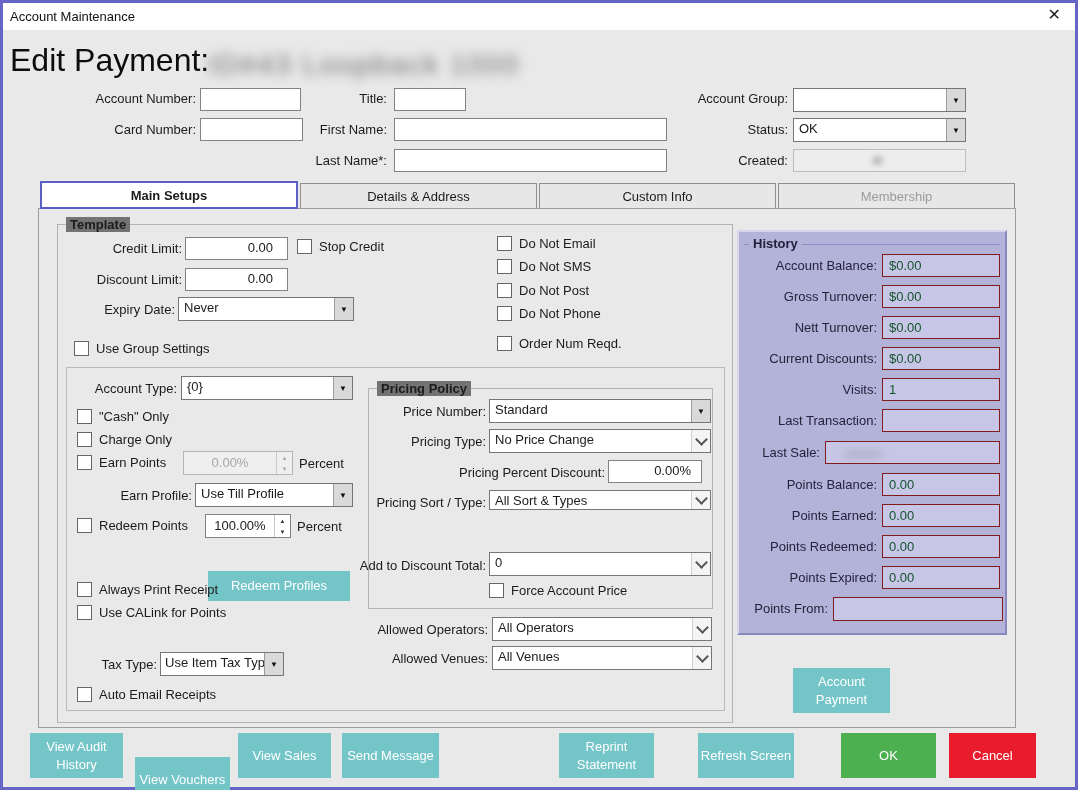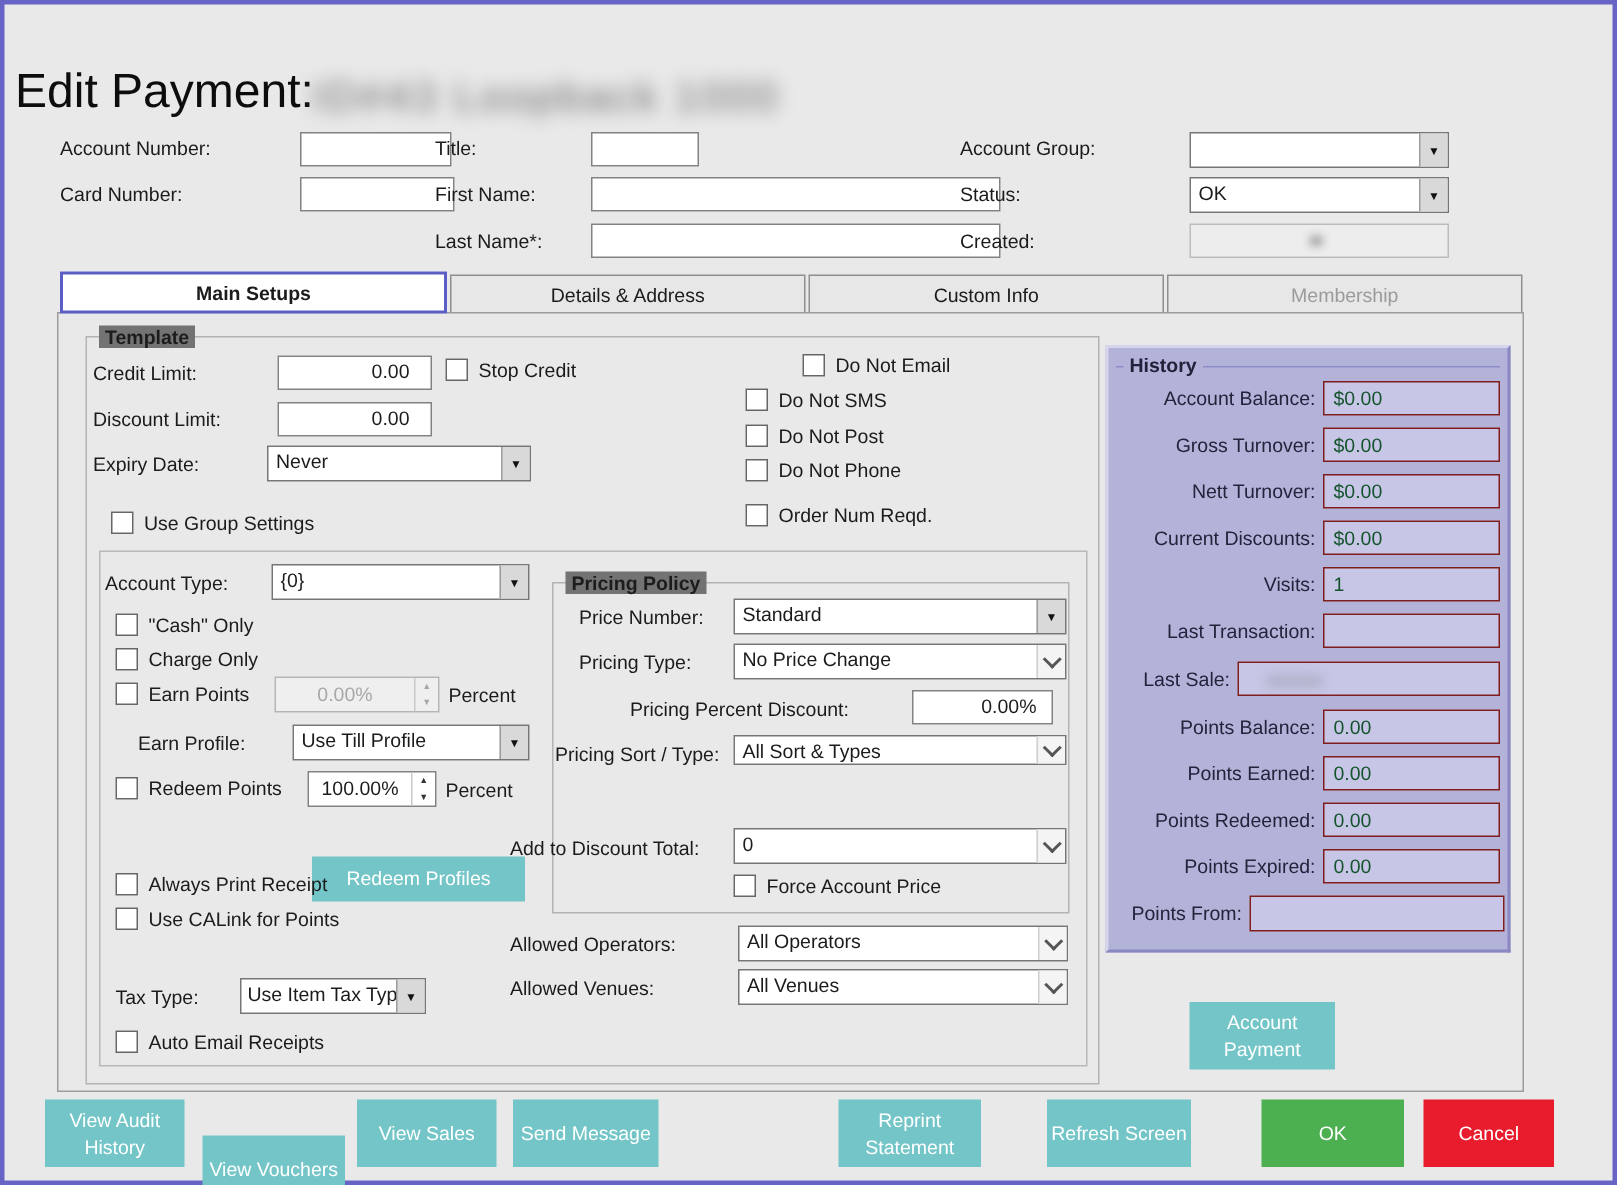--- a/index.html
+++ b/index.html
@@ -5,21 +5,21 @@
   html,body{margin:0;padding:0;background:#cfcfcf;}
   .window{position:relative;width:1078px;height:790px;background:#e9e9e9;
     box-shadow:inset 0 0 0 3px #6664c4;font-family:"Liberation Sans",sans-serif;
     font-size:13px;color:#1b1b1b;overflow:hidden;}
   .titlebar{position:absolute;left:3px;top:3px;right:3px;height:27px;background:#fff;}
   .titlebar .tb-text{position:absolute;left:7px;top:6px;font-size:13px;color:#111;}
   .close-x{position:absolute;right:14px;top:4px;font-size:16px;color:#222;cursor:pointer;line-height:1;}
   .big-title{position:absolute;left:10px;top:42px;font-size:32px;color:#0d0d0d;white-space:nowrap;}
   .blur-name{position:absolute;left:208px;top:49px;font-size:28px;color:#6a6a6a;
     filter:blur(6px);white-space:nowrap;letter-spacing:2px;}
-  .lbl{position:absolute;white-space:nowrap;color:#1b1b1b;}
+  .lbl{position:absolute;white-space:nowrap;text-align:right;color:#1b1b1b;}
   .fld{position:absolute;background:#fff;border:1px solid #828282;box-sizing:border-box;
     padding:2px 5px;overflow:hidden;white-space:nowrap;font-size:13px;}
   .fld.num{text-align:right;padding-right:14px;}
   .fld.dis{background:#ededed;border-color:#bcbcbc;}
   .combo{position:absolute;background:#fff;border:1px solid #767676;box-sizing:border-box;
     display:flex;align-items:stretch;cursor:pointer;}
   .combo .val{flex:1;padding:2px 5px;overflow:hidden;white-space:nowrap;font-size:13px;}
   .combo .dd{width:18px;background:#d9d9d9;border-left:1px solid #9c9c9c;flex:none;
     display:flex;align-items:center;justify-content:center;font-size:8px;color:#111;}
   .combo.modern .dd{background:#f4f4f4;border-left:1px solid #cfcfcf;}
@@ -54,20 +54,24 @@
     justify-content:center;text-align:center;line-height:1.35;cursor:pointer;font-size:13px;}
   .btn-green{background:#4caf50;}
   .btn-red{background:#e81c2c;}
   .smudge{filter:blur(3px);background:#777;border-radius:2px;}
 </style>
 </head>
 <body>
 
 <div class="window">
 
+  <div class="titlebar">
+    <span class="tb-text">Account Maintenance</span>
+    <span class="close-x">✕</span>
+  </div>
 
   <div class="big-title">Edit Payment:</div>
   <div class="blur-name">ID#43 Loopback 1000</div>
 
   <div class="lbl" style="left:40px;top:91px;width:156px;">Account Number:</div>
   <div class="fld" style="left:200px;top:88px;width:101px;height:23px;"></div>
   <div class="lbl" style="left:40px;top:122px;width:156px;">Card Number:</div>
   <div class="fld" style="left:200px;top:118px;width:103px;height:23px;"></div>
 
   <div class="lbl" style="left:290px;top:91px;width:97px;">Title:</div>
@@ -121,21 +125,21 @@
   <div class="lbl" style="left:62px;top:302px;width:113px;">Expiry Date:</div>
   <div class="combo" style="left:178px;top:297px;width:176px;height:24px;">
     <span class="val">Never</span>
     <span class="dd">▼</span>
   </div>
   <div class="chk" style="left:74px;top:341px;">
     <span class="box"></span>
     <span>Use Group Settings</span>
   </div>
 
-  <div class="chk" style="left:497px;top:236px;margin-left:38px;">
+  <div class="chk" style="left:497px;top:236px;">
     <span class="box"></span>
     <span>Do Not Email</span>
   </div>
   <div class="chk" style="left:497px;top:259px;">
     <span class="box"></span>
     <span>Do Not SMS</span>
   </div>
   <div class="chk" style="left:497px;top:283px;">
     <span class="box"></span>
     <span>Do Not Post</span>

